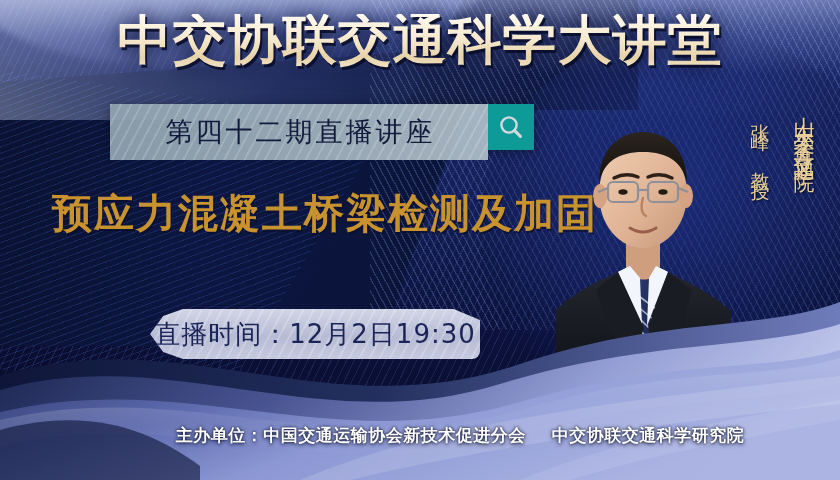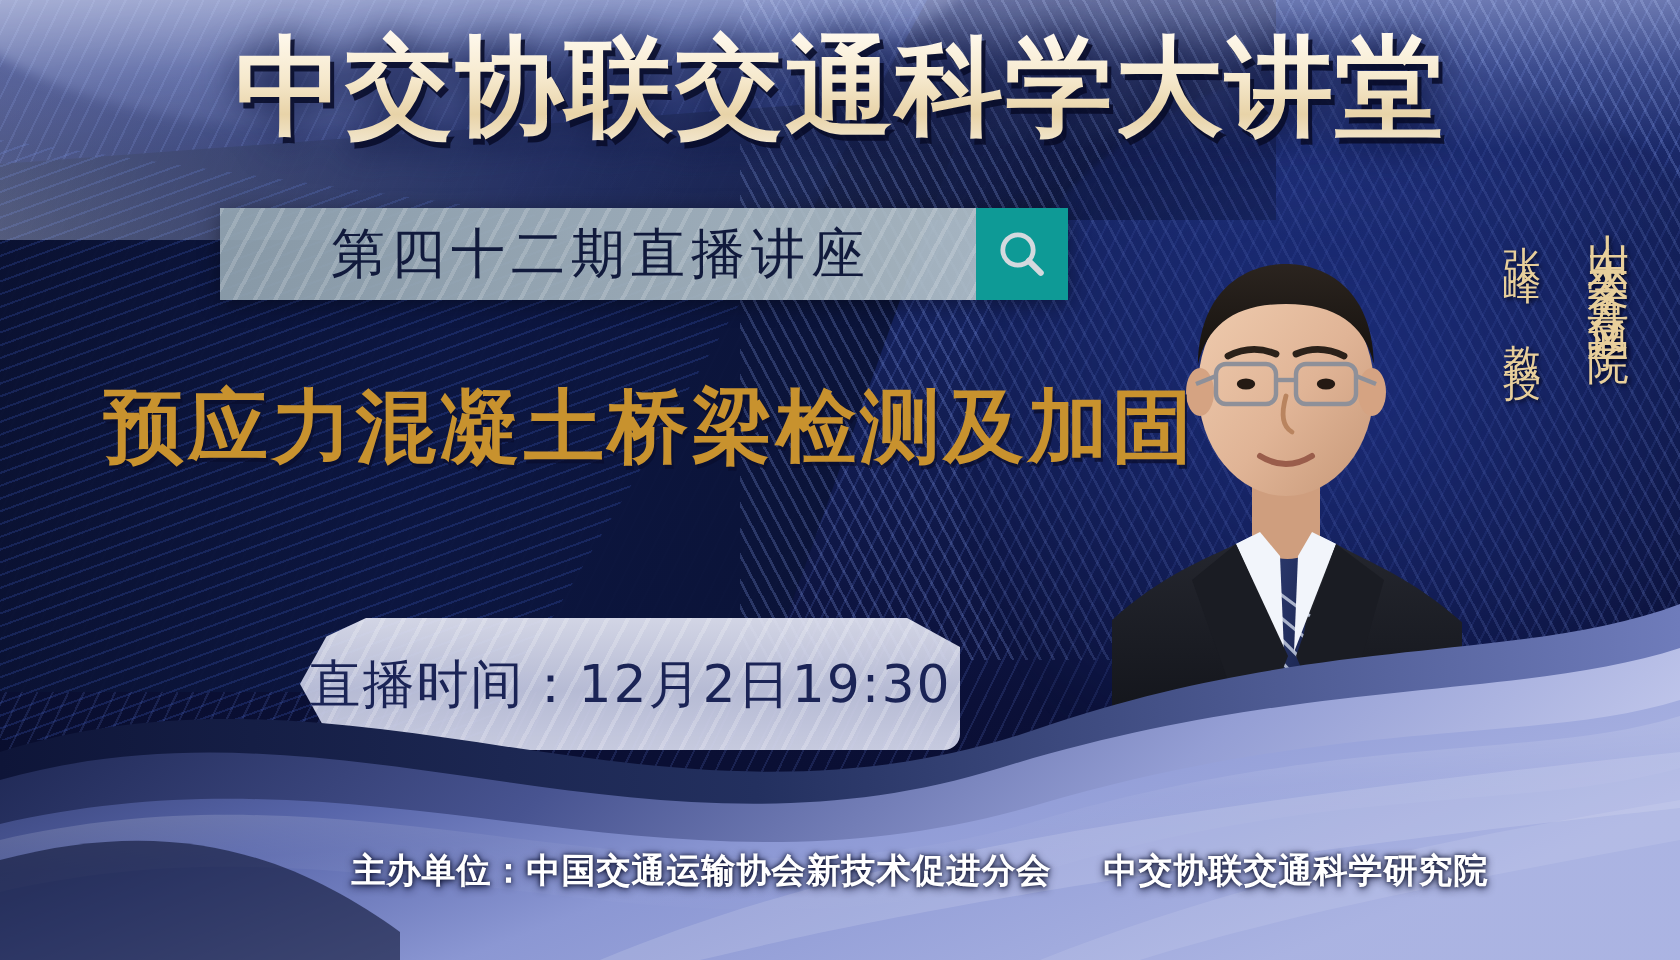--- a/index.html
+++ b/index.html
@@ -84,39 +84,39 @@
   .silk svg{display:block;width:100%;height:100%;}
 
   
   .main-title{
     position:absolute;left:0;top:14px;width:100%;
     text-align:center;
     font-size:54px;
     line-height:60px;
     font-weight:bold;
     letter-spacing:1px;
-    font-family:Liberation Serif, serif;
+    font-family:Liberation Mono, monospace;
     background:linear-gradient(180deg,#fffaf0 0%,#f6e9cd 42%,#e8d3a8 72%,#f4ead4 100%);
     -webkit-background-clip:text;
     background-clip:text;
     color:transparent;
     -webkit-text-stroke:0px;
     filter:drop-shadow(2px 3px 0 rgba(8,12,40,.85)) drop-shadow(0 0 10px rgba(10,18,60,.9));
     transform:scaleX(1.0);
     white-space:nowrap;
   }
 
   
   .sub-wrap{
     position:absolute;left:110px;top:104px;
     display:flex;align-items:stretch;height:46px;
     box-shadow:0 2px 10px rgba(0,0,0,.35);
   }
   .sub-bar{
-    width:378px;height:46px;
+    width:378px;height:56px;
     display:flex;align-items:center;justify-content:center;
     background:
       repeating-linear-gradient(118deg,rgba(255,255,255,.16) 0px,rgba(255,255,255,.16) 2px,rgba(255,255,255,0) 2px,rgba(255,255,255,0) 9px),
       linear-gradient(90deg,rgba(146,164,176,.92),rgba(176,191,200,.92));
     color:#111a3c;
     font-size:27px;
     letter-spacing:3px;
     font-weight:500;
     text-indent:3px;
     font-family:"DejaVu Sans","Liberation Sans",sans-serif;
@@ -136,21 +136,21 @@
     letter-spacing:2px;
     color:#c8922e;
     font-family:Liberation Serif, serif;
     text-shadow:1px 2px 0 rgba(10,14,46,.75);
     white-space:nowrap;
   }
 
   
   .time-pill{
     position:absolute;left:150px;top:309px;
-    width:330px;height:66px;
+    width:330px;height:50px;
     display:flex;align-items:center;justify-content:center;
     background:
       repeating-linear-gradient(118deg,rgba(255,255,255,.20) 0px,rgba(255,255,255,.20) 2px,rgba(255,255,255,0) 2px,rgba(255,255,255,0) 9px),
       linear-gradient(180deg,rgba(226,228,242,.93) 0%,rgba(198,202,226,.92) 55%,rgba(213,216,236,.93) 100%);
     border-radius:25px 8px 8px 25px;
     clip-path:polygon(0% 50%,4% 14%,10% 0%,92% 0%,100% 22%,100% 100%,10% 100%,4% 86%);
     color:#1b2456;
     font-size:26px;
     letter-spacing:1px;
     font-family:"DejaVu Sans","Liberation Sans",sans-serif;

